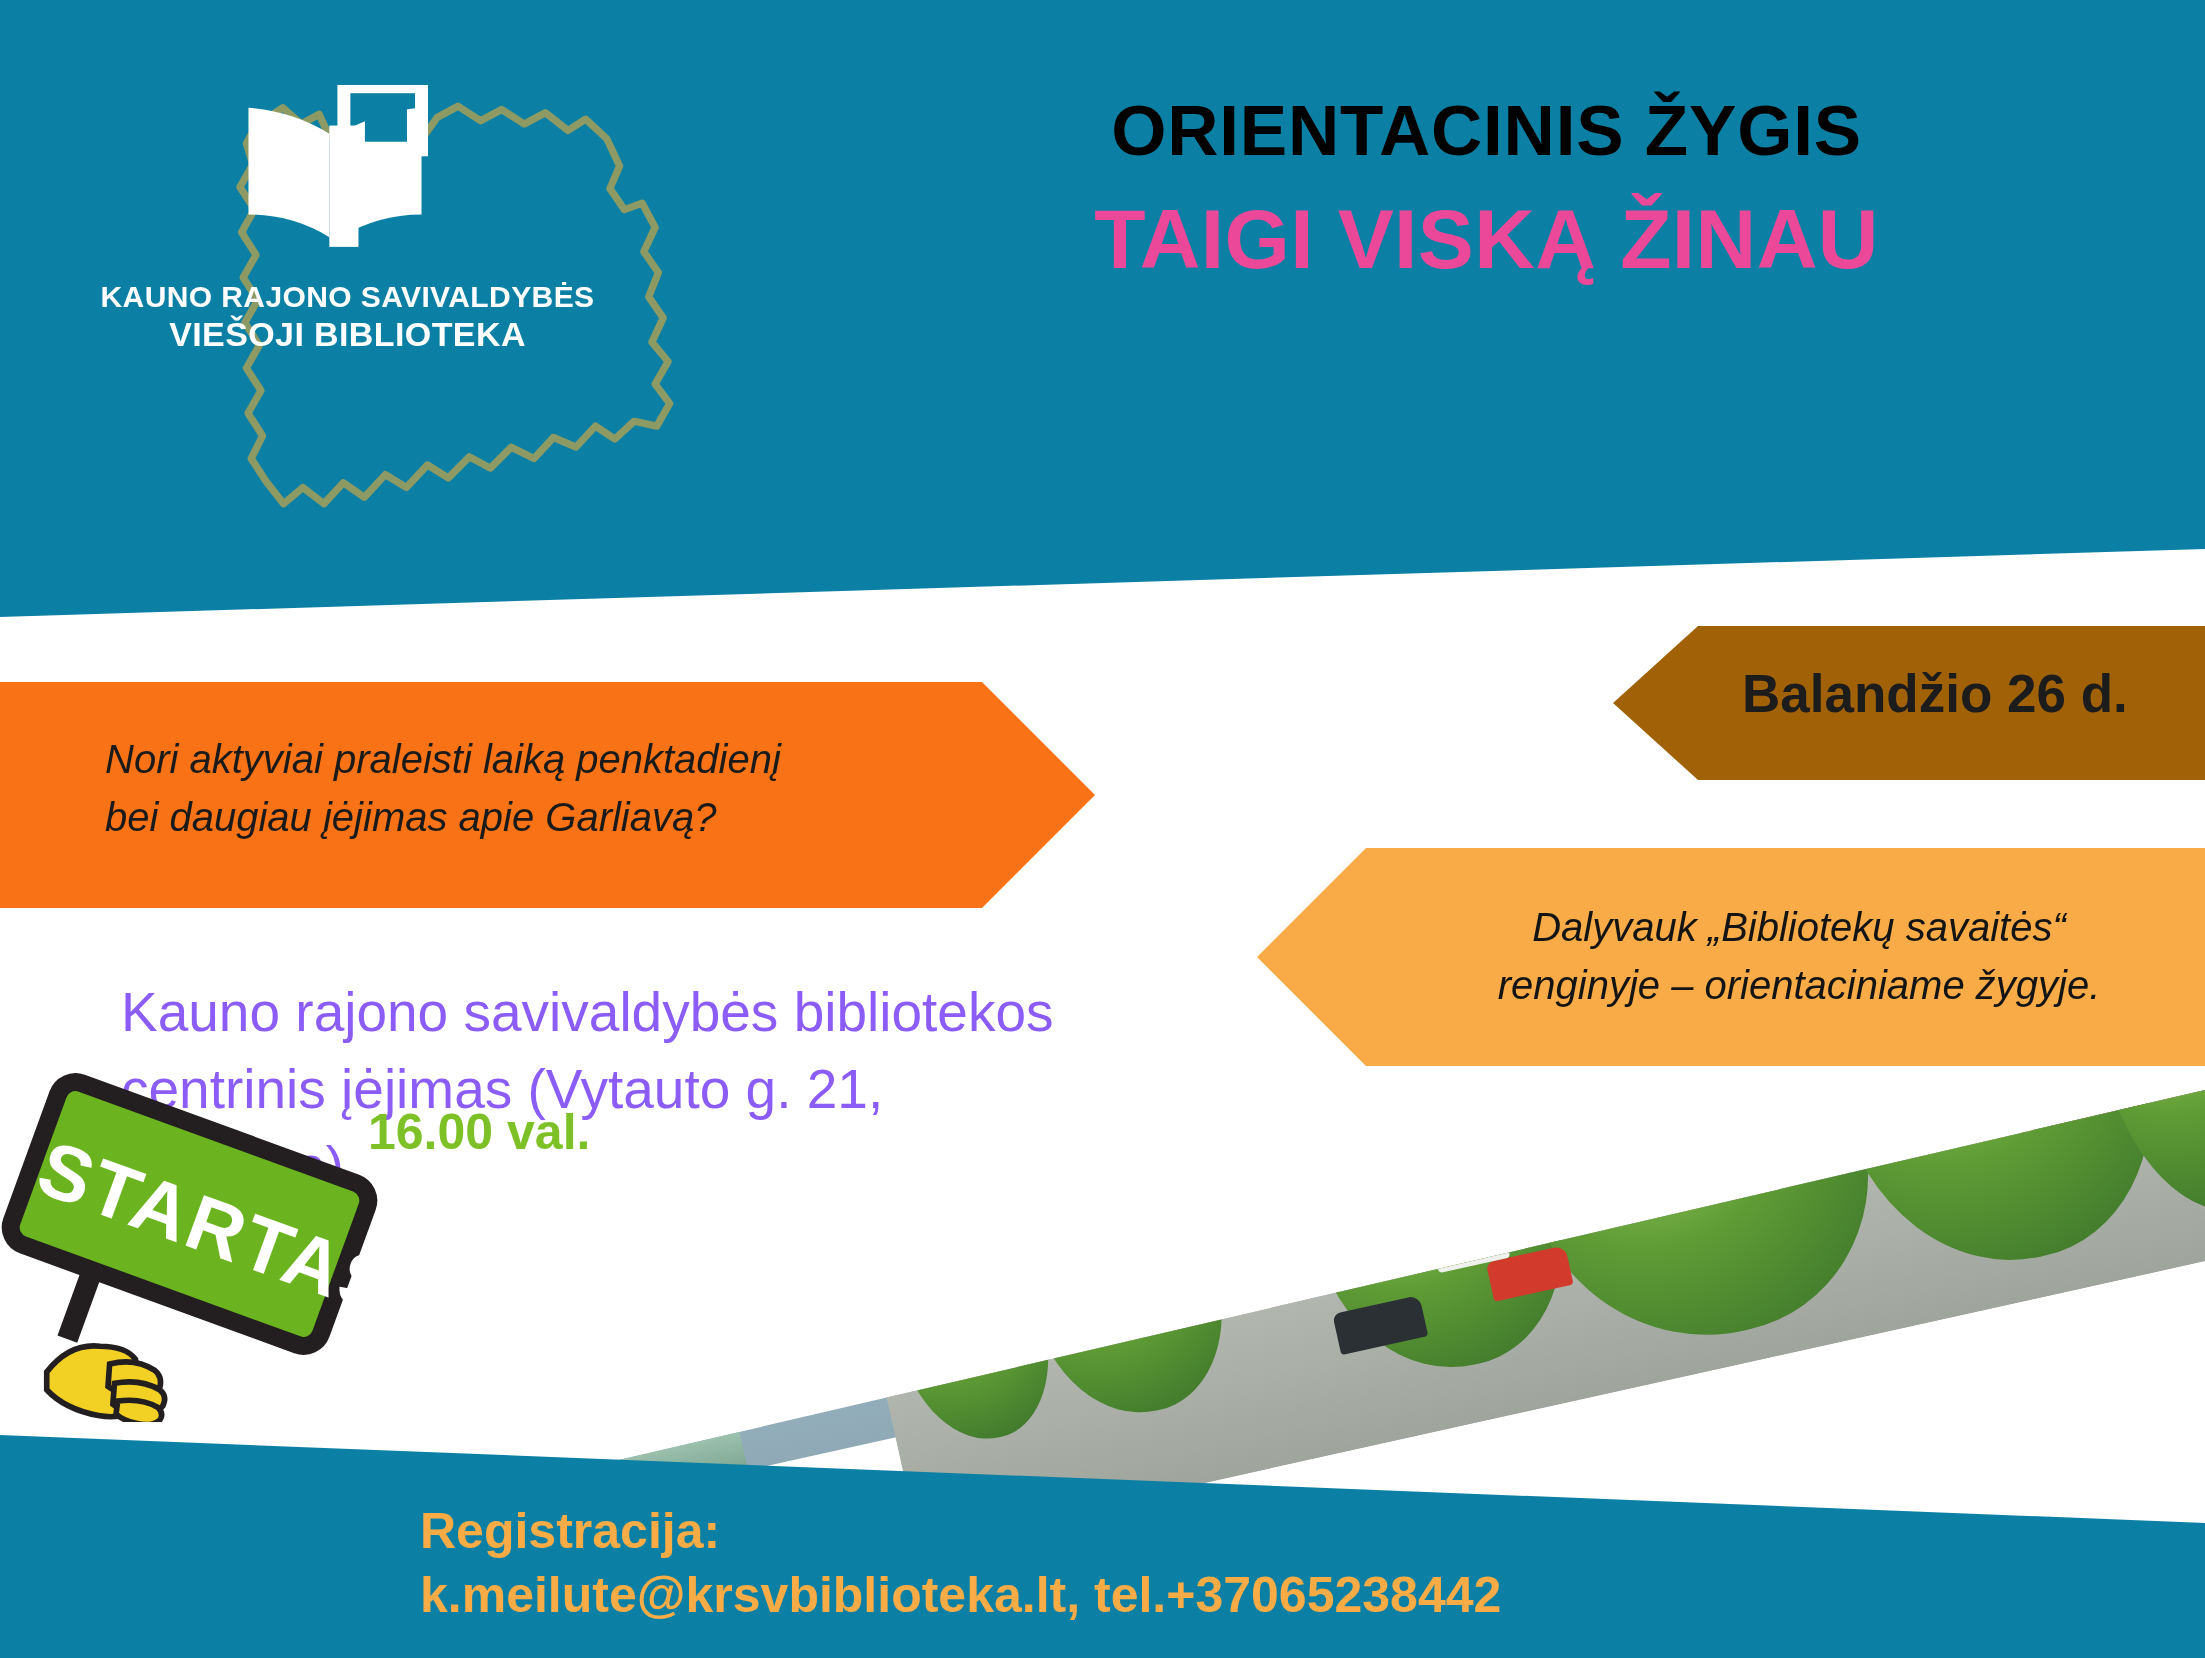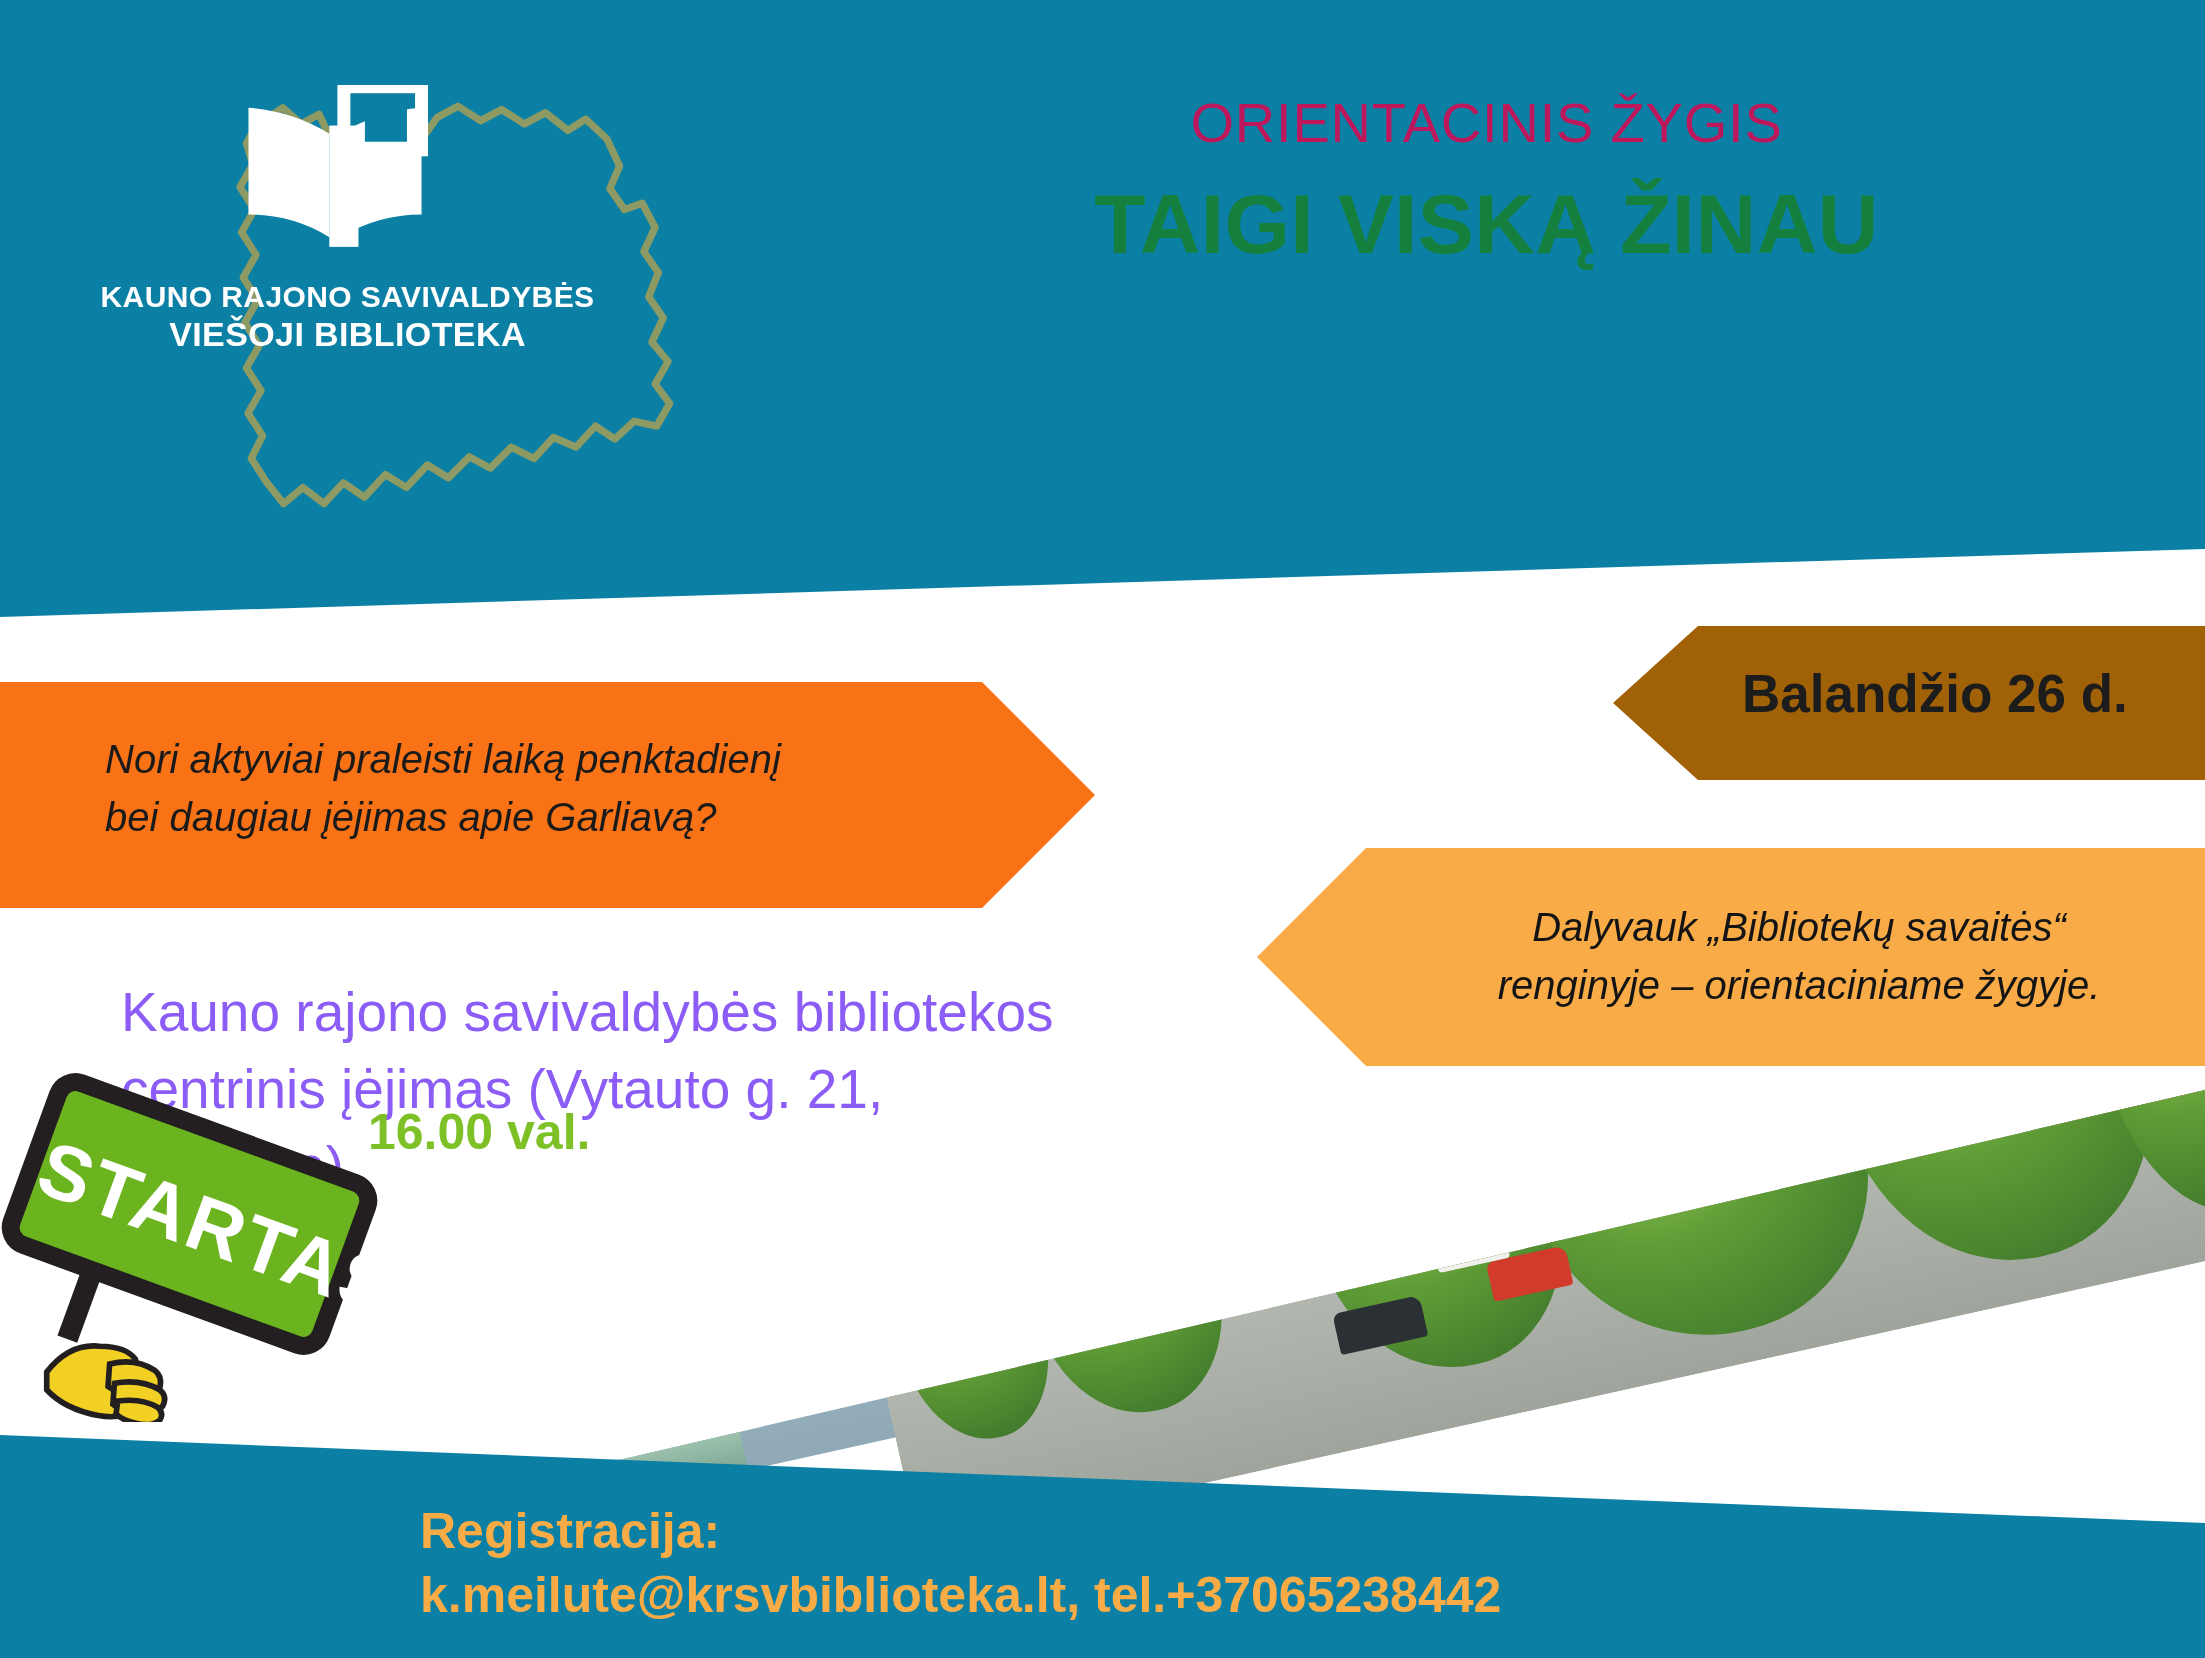--- a/index.html
+++ b/index.html
@@ -25,26 +25,26 @@
   .logo-text{
     position:absolute;left:97px;top:279px;width:501px;
     text-align:center;color:#ffffff;z-index:3;
     font-weight:bold;letter-spacing:0.4px;line-height:1.18;
   }
   .logo-text .l1{font-size:30px;display:block;}
   .logo-text .l2{font-size:34px;display:block;}
 
   .title-wrap{position:absolute;left:824px;top:95px;width:1325px;text-align:center;z-index:3;}
   .title-main{
-    font-size:56px;font-weight:normal;color:#be185d;
+    font-size:71px;font-weight:bold;color:#000000;
     letter-spacing:0.8px;line-height:1.0;white-space:nowrap;
   }
   .title-sub{
     margin-top:27.5px;
-    font-size:84px;font-weight:bold;color:#15803d;
+    font-size:84px;font-weight:bold;color:#ec4899;
     letter-spacing:0.4px;line-height:1.08;
   }
   .title-sub .s2{display:block;}
 
   
   .mid{position:absolute;left:0;top:549px;width:2205px;height:598px;z-index:2;}
 
   
   .arrow-left{
     position:absolute;left:0px;top:133px;width:1095px;height:226px;

